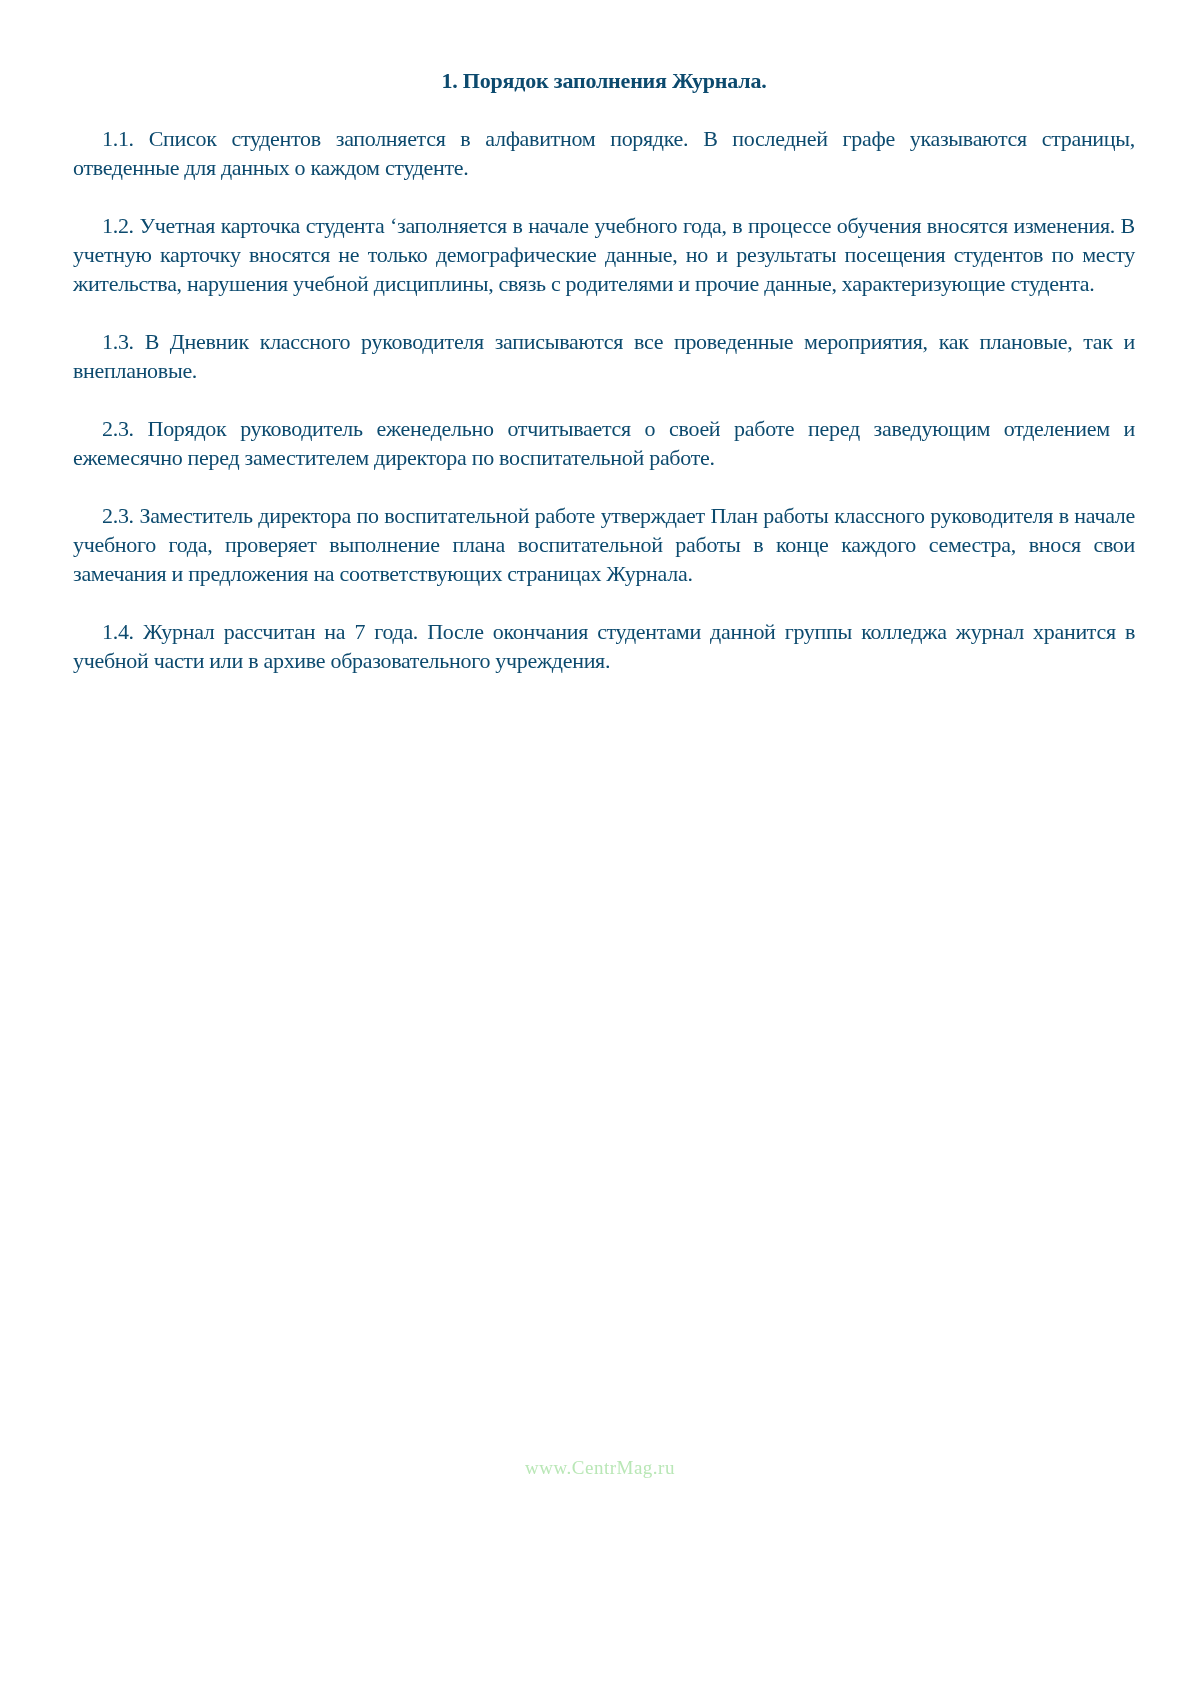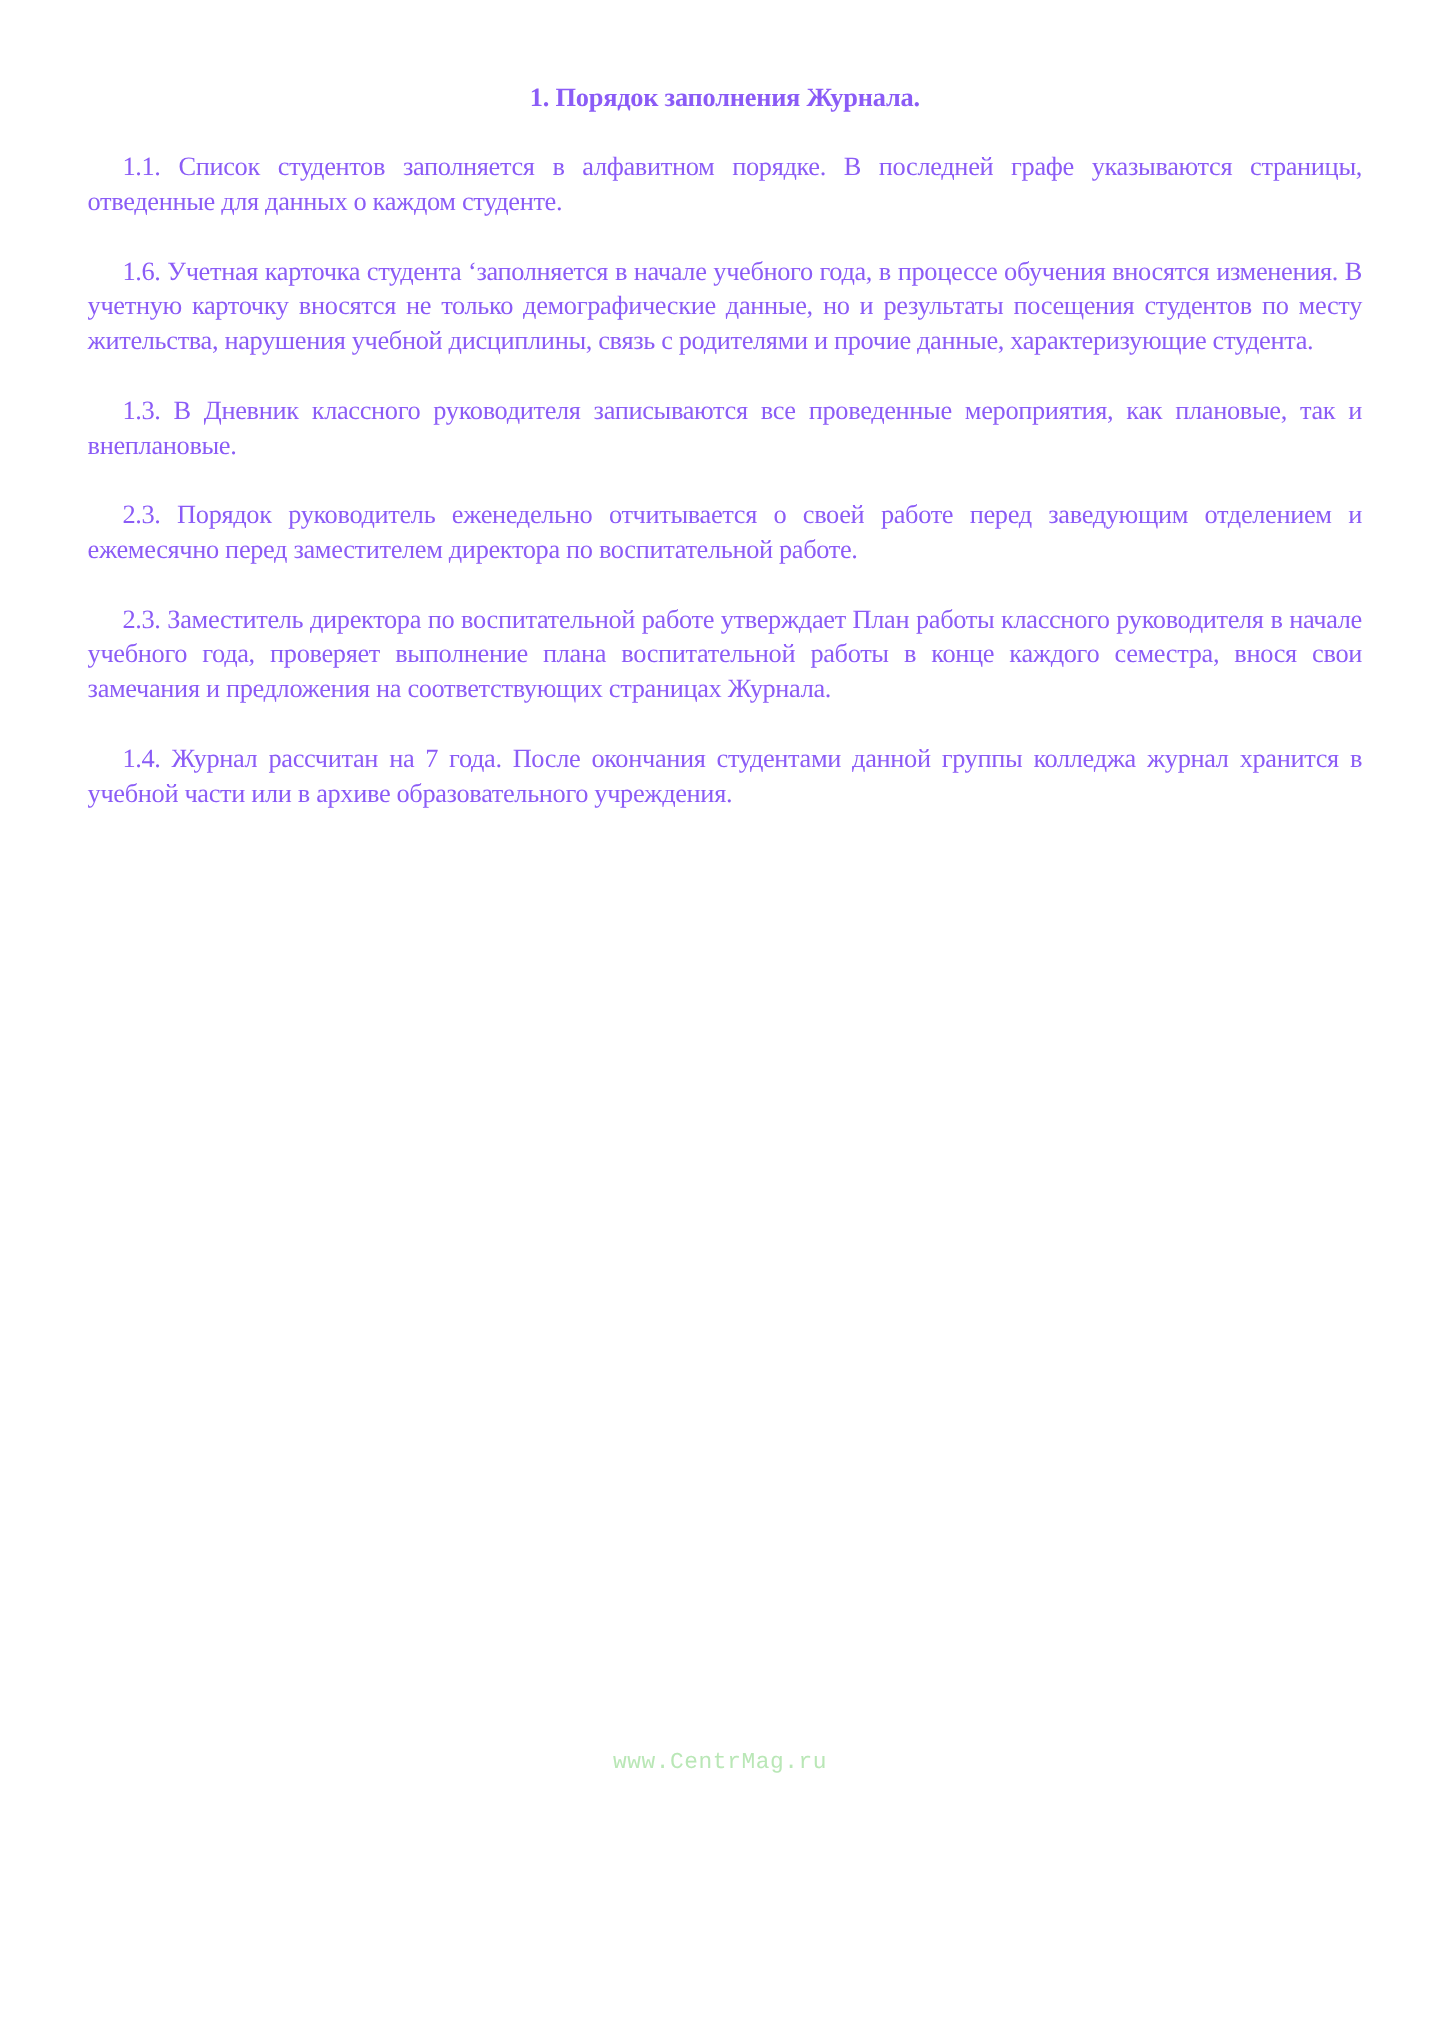--- a/index.html
+++ b/index.html
@@ -11,21 +11,21 @@
       width: 1200px;
       height: 1697px;
       position: relative;
       overflow: hidden;
     }
     .page {
       position: absolute;
       left: 73px;
       top: 66px;
       width: 1062px;
-      color: #8b5cf6;
+      color: #0c4a6e;
       font-family: "Liberation Serif", "DejaVu Serif", serif;
       font-size: 22px;
       line-height: 29px;
     }
     .title {
       text-align: center;
       font-weight: bold;
       font-size: 22px;
       margin: 0 0 29px 0;
       letter-spacing: -0.2px;
@@ -39,39 +39,39 @@
     }
     .para .num {
       margin-right: 0px;
     }
     .watermark {
       position: absolute;
       left: 0;
       width: 1200px;
       top: 1457px;
       text-align: center;
-      font-family: Liberation Mono, monospace;
+      font-family: Liberation Serif, serif;
       font-size: 19px;
       color: #b9e7b6;
       letter-spacing: 0.5px;
     }
   </style>
 </head>
 <body>
 
 <div class="page">
   <div class="title">1. Порядок заполнения Журнала.</div>
 
   <p class="para">
     <span class="num">1.1.</span>
     <span>Список студентов заполняется в алфавитном порядке. В последней графе указываются страницы, отведенные для данных о каждом студенте.</span>
   </p>
 
   <p class="para">
-    <span class="num">1.6.</span>
+    <span class="num">1.2.</span>
     <span>Учетная карточка студента ‘заполняется в начале учебного года, в процессе обучения вносятся изменения. В учетную карточку вносятся не только демографические данные, но и результаты посещения студентов по месту жительства, нарушения учебной дисциплины, связь с родителями и прочие данные, характеризующие студента.</span>
   </p>
 
   <p class="para">
     <span class="num">1.3.</span>
     <span>В Дневник классного руководителя записываются все проведенные мероприятия, как плановые, так и внеплановые.</span>
   </p>
 
   <p class="para">
     <span class="num">2.3.</span>

